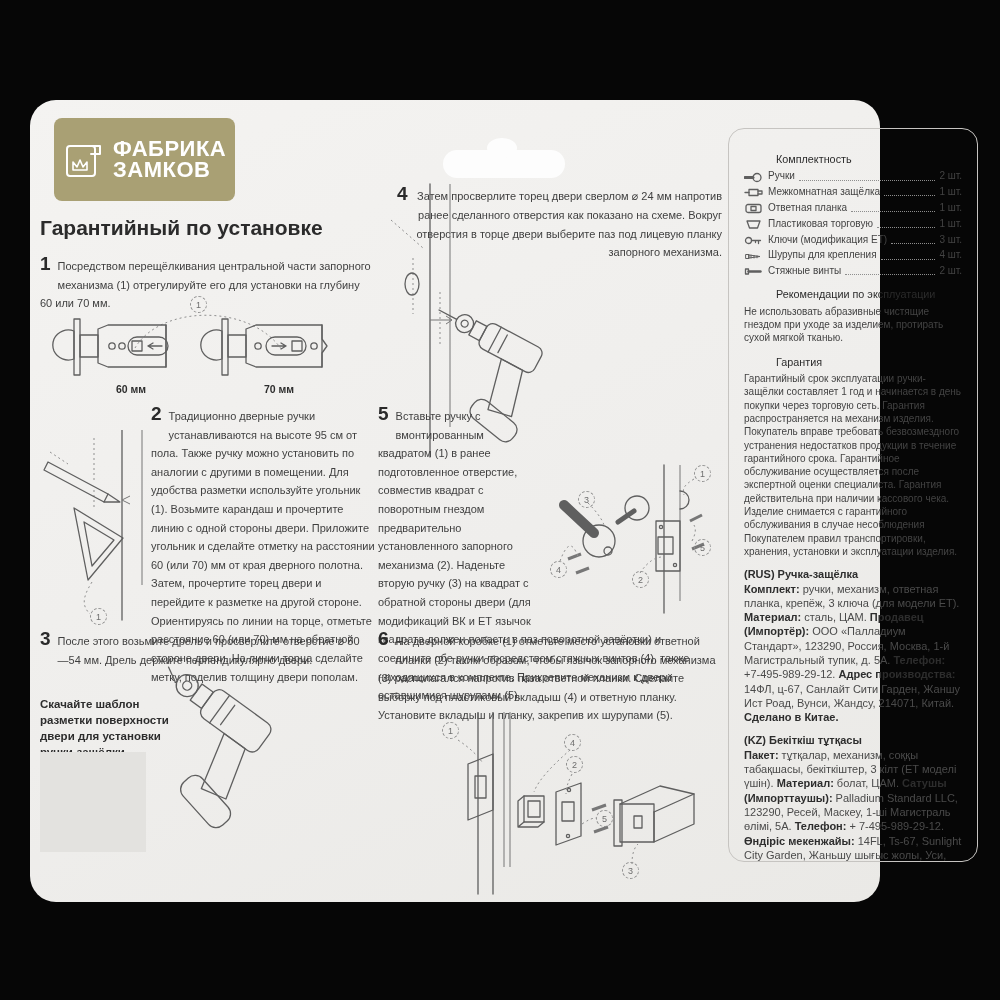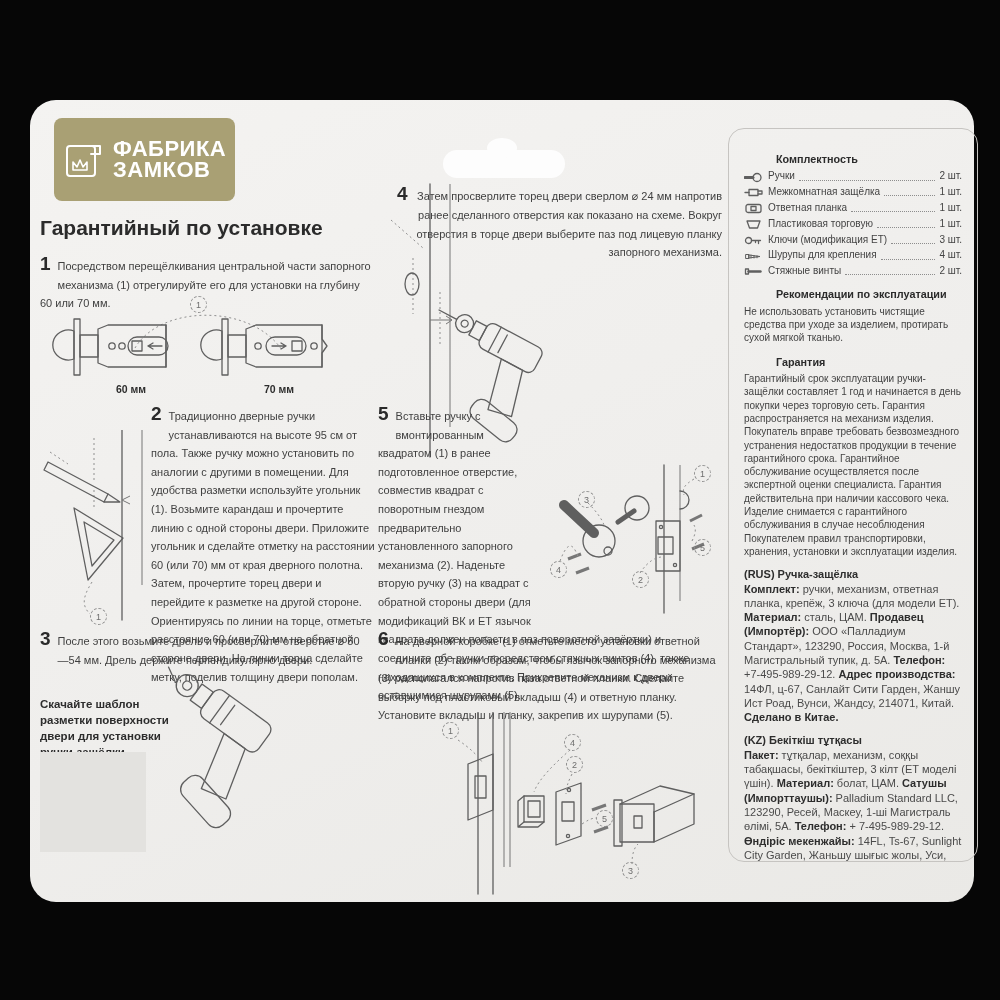--- a/index.html
+++ b/index.html
@@ -1,18 +1,18 @@
 <!DOCTYPE html>
 <html><head>
 <meta charset="utf-8">
 <style>
   html,body{margin:0;padding:0;background:#060606;}
   #stage{position:relative;width:1000px;height:1000px;background:#060606;overflow:hidden;
          font-family:"Liberation Sans","DejaVu Sans",sans-serif;color:#3f3f3f;}
-  #card{position:absolute;left:30px;top:100px;width:944px;height:802px;border-radius:26px;
+  #card{position:absolute;left:30px;top:100px;width:850px;height:802px;border-radius:26px;
         background:linear-gradient(155deg,#f4f3f1 0%,#efeeec 55%,#eae9e6 100%);
         box-shadow:0 0 18px rgba(255,255,255,.04) inset;}
   .abs{position:absolute;}
   
   #slot{left:413px;top:50px;width:122px;height:28px;background:#fdfdfd;border-radius:14px;}
   #slot:before{content:"";position:absolute;left:44px;top:-12px;width:30px;height:20px;border-radius:50%;background:#fdfdfd;}
   
   #logo{left:24px;top:18px;width:181px;height:83px;border-radius:8px;display:flex;align-items:center;gap:9px;padding:0 10px;box-sizing:border-box;}
   #logo .lg-txt{color:#fff;font-weight:bold;font-size:22px;line-height:.95;letter-spacing:.5px;}
   
@@ -32,21 +32,21 @@
   
   svg{display:block;}
   .callout{position:absolute;width:15px;height:15px;border:1px dashed #8f8f8f;border-radius:50%;
            font-size:9px;color:#6d6d6d;display:flex;align-items:center;justify-content:center;background:transparent;}
   .dim-label{position:absolute;font-size:10.5px;font-weight:bold;color:#2d2d2d;}
   .float-diagram{float:right;width:172px;height:158px;margin:55px 0 0 8px;position:relative;}
   
   #panel{left:698px;top:28px;width:250px;height:734px;border:1.5px solid #c6c4c1;border-radius:16px;
          box-sizing:border-box;padding:13px 15px;font-size:10px;line-height:1.33;color:#434343;overflow:hidden;}
   #panel p{margin:0 0 4px 0;}
-  .p-head{font-weight:bold;color:#2b2b2b;font-size:10.8px;margin:10px 0 3px 0;padding-left:32px;}
+  .p-head{font-weight:normal;color:#2b2b2b;font-size:10.8px;margin:10px 0 3px 0;padding-left:32px;}
   .kit-row{display:flex;align-items:flex-end;margin:2.5px 0;}
   .kit-icon{flex:0 0 24px;color:#555;}
   .kit-label{white-space:nowrap;}
   .kit-dots{flex:1;border-bottom:1.2px dotted #8d8d8d;margin:0 4px 2px 4px;min-width:8px;}
   .kit-qty{white-space:nowrap;}
   .legal{font-size:11px;line-height:1.3;color:#4a4a4a;margin-top:9px;}
   .legal .lg-title{font-weight:bold;color:#2d2d2d;}
   .legal b{color:#2d2d2d;}
   .stroke{fill:none;stroke:#5f5f5f;stroke-width:1.3;stroke-linejoin:round;stroke-linecap:round;}
   .thin{fill:none;stroke:#777;stroke-width:1;}
@@ -366,21 +366,21 @@
                 <path d="M4.5,5.5 h12" class="stroke" style="stroke-width:2.4"></path>
               </svg>
             </span>
     <span class="kit-label">Стяжные винты</span>
     <span class="kit-dots"></span>
     <span class="kit-qty">2 шт.</span>
   </div>
 </div>
 
       <div class="p-head">Рекомендации по эксплуатации</div>
-      <p>Не использовать установить чистящие средства при уходе за изделием, протирать сухой мягкой тканью.</p>
+      <p>Не использовать абразивные чистящие гнездом при уходе за изделием, протирать сухой мягкой тканью.</p>
 
       <div class="p-head" style="">Гарантия</div>
       <p>Гарантийный срок эксплуатации ручки-защёлки составляет 1 год и начинается в день покупки через торговую сеть. Гарантия распространяется на механизм изделия. Покупатель вправе требовать безвозмездного устранения недостатков продукции в течение гарантийного срока. Гарантийное обслуживание осуществляется после экспертной оценки специалиста. Гарантия действительна при наличии кассового чека. Изделие снимается с гарантийного обслуживания в случае несоблюдения Покупателем правил транспортировки, хранения, установки и эксплуатации изделия.</p>
 
       <div class="legal">
         <div class="lg-title">(RUS) Ручка-защёлка</div>
         <div><b>Комплект:</b><span> ручки, механизм, ответная планка, крепёж, 3 ключа (для модели ET). </span><b>Материал:</b><span> сталь, ЦАМ. </span><b>Продавец (Импортёр):</b><span> ООО «Палладиум Стандарт», 123290, Россия, Москва, 1-й Магистральный тупик, д. 5А. </span><b>Телефон:</b><span> +7-495-989-29-12. </span><b>Адрес производства:</b><span> 14ФЛ, ц-67, Санлайт Сити Гарден, Жаншу Ист Роад, Вунси, Жандсу, 214071, Китай. </span><b>Сделано в Китае.</b></div>
       </div>
       <div class="legal">
         <div class="lg-title">(KZ) Бекіткіш тұтқасы</div>

